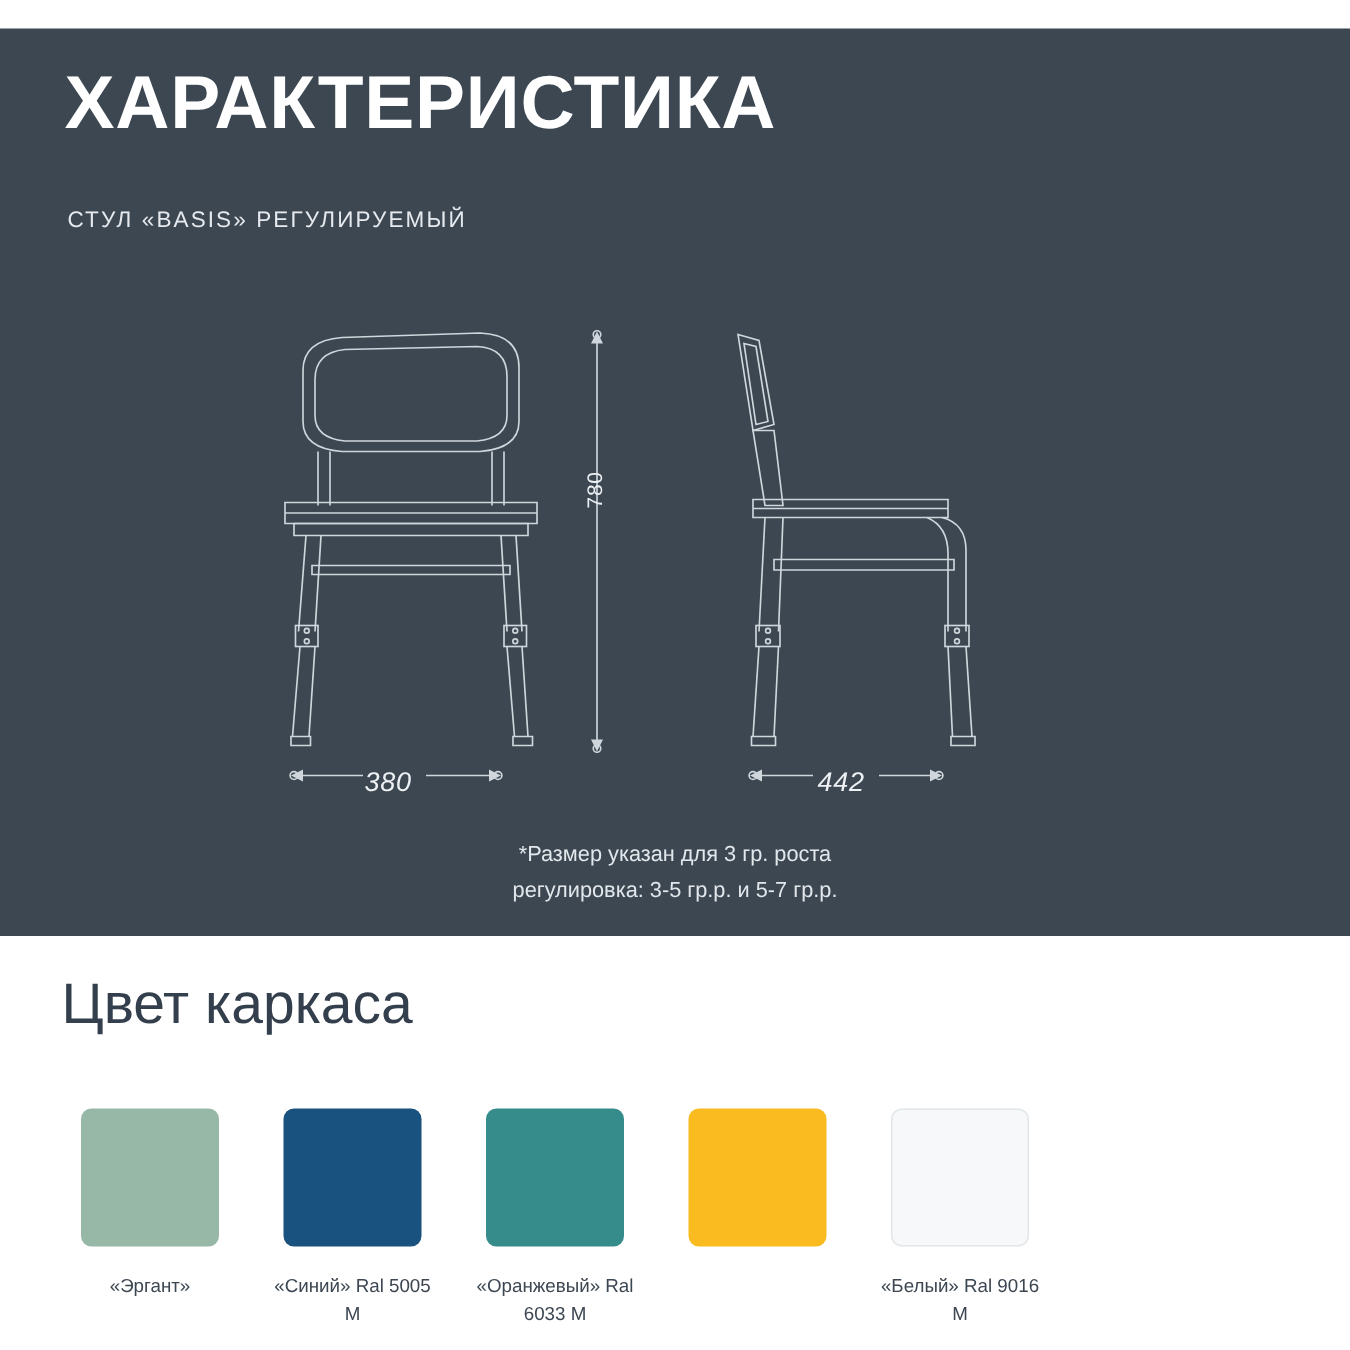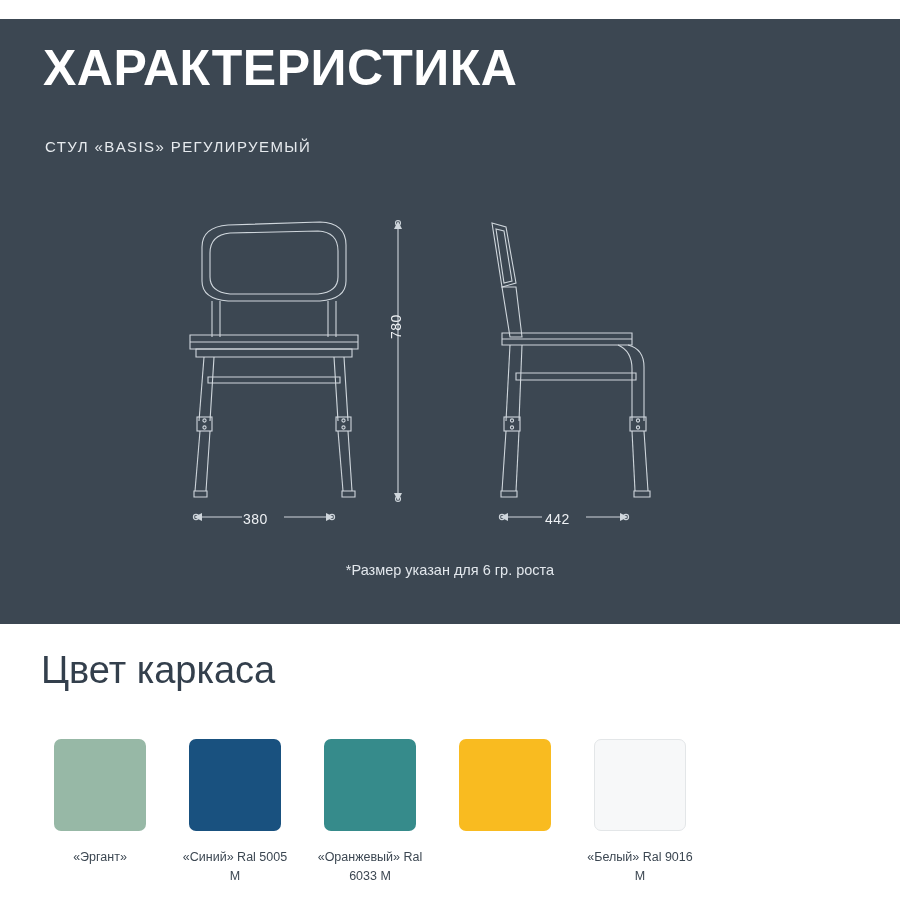--- a/index.html
+++ b/index.html
@@ -67,23 +67,24 @@
     text-align: center;
     font-size: 14.5px;
     line-height: 1.65;
     color: #e2e7ec;
   }
   .note span { display: block; }
 
   
   .dim-label {
     position: absolute;
-    font-size: 14px;
+    font-size: 18px;
     color: #eef1f4;
     letter-spacing: 0.5px;
+    font-style: italic;
   }
   .dim-vertical {
     position: absolute;
     left: 388px;
     top: 320px;
     font-size: 14px;
     color: #eef1f4;
     transform: rotate(-90deg);
     transform-origin: left top;
     letter-spacing: 0.5px;
@@ -259,21 +260,22 @@
           <path d="M470 304 L478 308 L470 312 Z" fill="#cfd6dc" stroke="none"></path>
         </g>
       </svg>
     </div>
 
     <div class="dim-vertical">780</div>
     <div class="dim-label dim-380">380</div>
     <div class="dim-label dim-442">442</div>
 
     <div class="note">
-      <span>*Размер указан для 6 гр. роста</span>
+      <span>*Размер указан для 3 гр. роста</span>
+      <span>регулировка: 3-5 гр.р. и 5-7 гр.р.</span>
     </div>
   </div>
 
   <div class="bottom-section">
     <div class="section-title">Цвет каркаса</div>
 
     <div class="swatches">
 
       <div class="swatch-col">
         <div class="swatch-chip" style="background:#97b8a6"></div>

